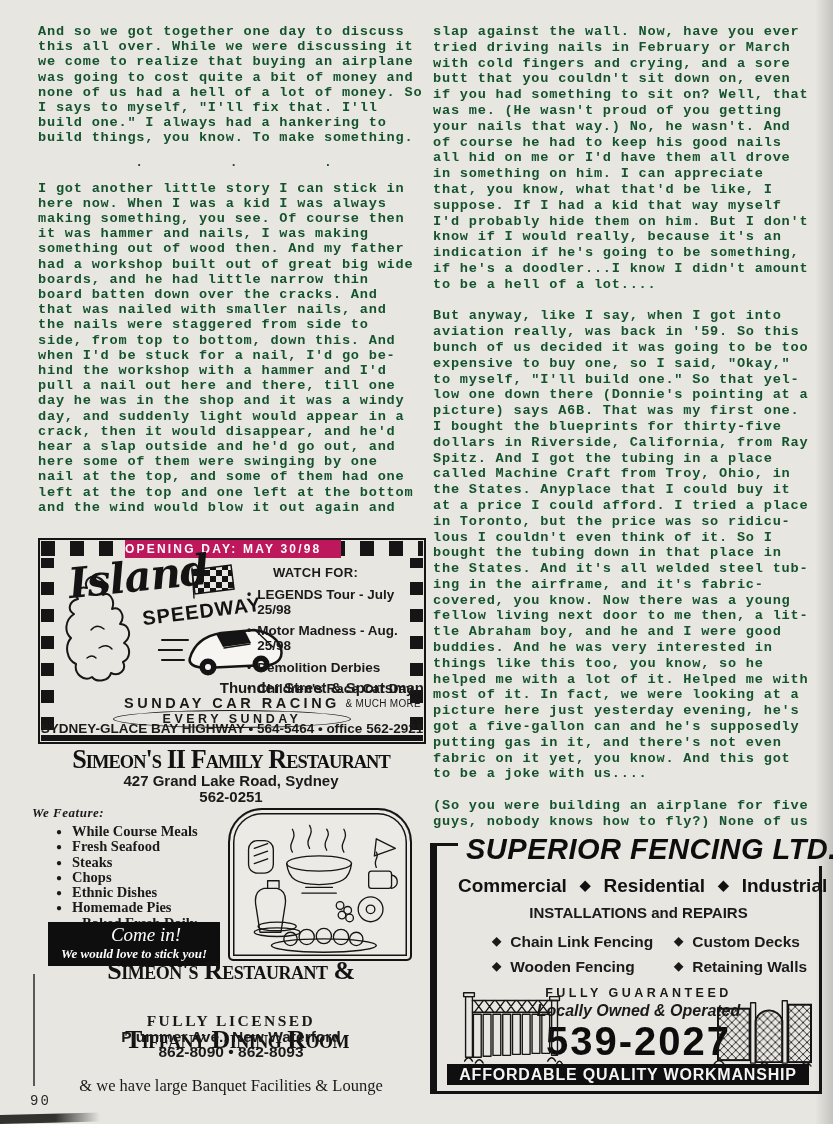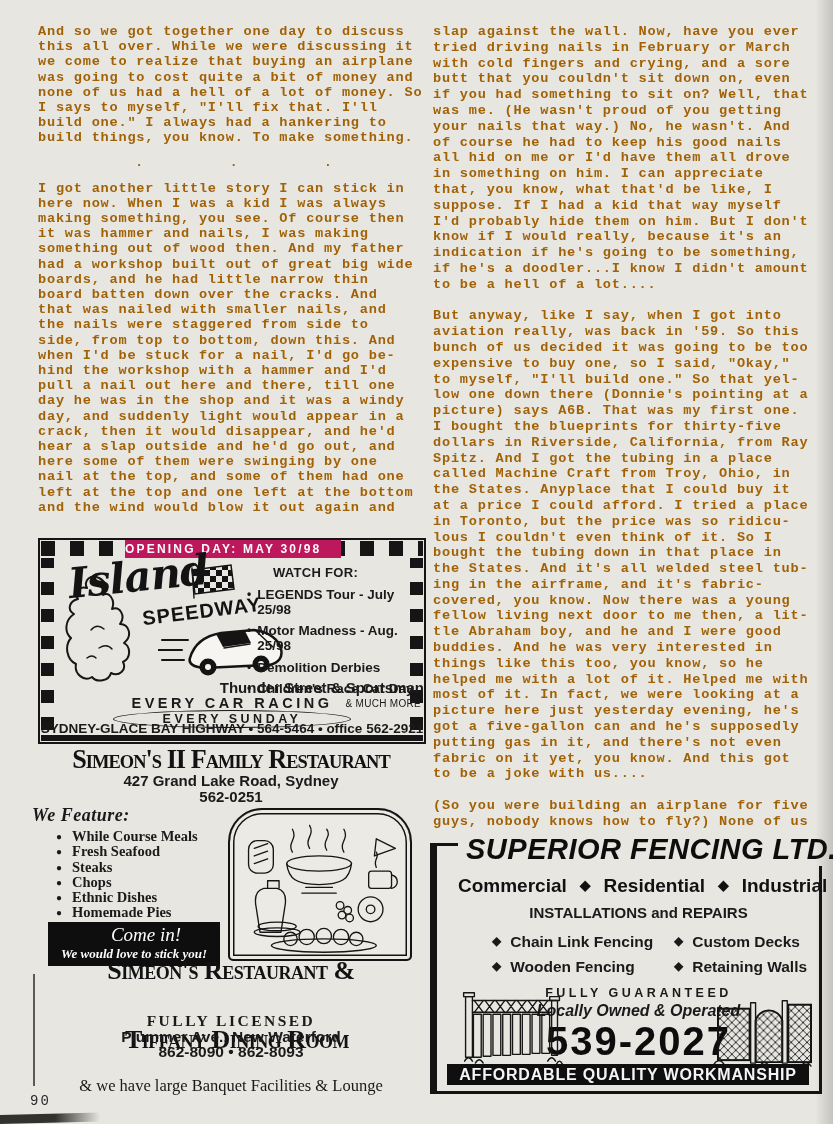--- a/index.html
+++ b/index.html
@@ -10,21 +10,21 @@
     font-family:"Liberation Sans", sans-serif; color:#1a1a1a;
   }
   .page::after {
     content:""; position:absolute; top:0; right:0; width:18px; height:100%;
     background:linear-gradient(90deg, rgba(0,0,0,0), rgba(40,38,34,0.18));
     pointer-events:none;
   }
   
   .mono {
     font-family:"Liberation Mono","DejaVu Sans Mono",monospace;
-    font-weight:700; font-size:13.6px; letter-spacing:0.78px; color:#a16207;
+    font-weight:700; font-size:13.6px; letter-spacing:0.78px; color:#14532d;
     white-space:pre;
   }
   .col-left  { position:absolute; left:38px;  top:24px; width:392px; }
   .col-right { position:absolute; left:433px; top:24px; width:396px; }
   .lh-left  { line-height:15.2px; }
   .lh-right { line-height:15.8px; }
   .dots { text-align:center; padding:9px 0 11px; font-size:13px; }
   
   .ad-speedway {
     position:absolute; left:38px; top:538px; width:388px; height:206px;
@@ -73,21 +73,21 @@
   .spd-bottombar { position:absolute; bottom:1px; left:1px; right:1px; height:6px; background:#151515; }
   
   .ad-simeons { position:absolute; left:30px; top:746px; width:402px; height:348px; }
   .sim-title {
     text-align:center; font-family:"Liberation Serif",serif; font-weight:700;
     font-variant:small-caps; font-size:27px; line-height:27px; letter-spacing:-1px;
     white-space:nowrap; transform:scaleX(0.97); color:#121212;
   }
   .sim-sub { text-align:center; font-weight:700; font-size:15px; line-height:15.5px; }
   .sim-left { position:absolute; left:2px; top:59px; width:210px; }
-  .sim-wefeature { font-family:"Liberation Serif",serif; font-style:italic; font-weight:700; font-size:18px; margin-bottom:3px; letter-spacing:0.5px; }
+  .sim-wefeature { font-family:"Liberation Serif",serif; font-style:italic; font-weight:700; font-size:13px; margin-bottom:3px; letter-spacing:0.5px; }
   .sim-feature { display:flex; gap:10px; padding-left:24px; font-family:"Liberation Serif",serif; font-weight:700; font-size:14.5px; line-height:15.3px; }
   .sim-dot { font-size:10px; line-height:15.3px; }
   .sim-baked { padding-left:50px; font-family:"Liberation Serif",serif; font-weight:700; font-size:14.5px; line-height:15.3px; }
   .sim-comein {
     position:absolute; left:18px; top:176px; width:172px; background:#0e0e0e;
     color:#fcfcfc; text-align:center; padding:2px 0 4px;
   }
   .sim-comein-1 { font-family:"Liberation Serif",serif; font-style:italic; font-weight:400; font-size:19px;padding-left:24px; }
   .sim-comein-2 { font-family:"Liberation Serif",serif; font-style:italic; font-weight:700; font-size:13px; }
   .sim-foodframe {
@@ -288,21 +288,21 @@
         <span>Demolition Derbies</span>
       </div>
       <div class="spd-event">
         <span class="spd-bullet">•</span>
         <span>Children's Race Car Day</span>
       </div>
       <div class="spd-more">&amp; MUCH MORE</div>
     </div>
 
     <div class="spd-thunder">Thunder Street &amp; Sportsman</div>
-    <div class="spd-stock">EVERY CAR RACING</div>
+    <div class="spd-stock">SUNDAY CAR RACING</div>
     <div class="spd-oval">EVERY SUNDAY</div>
     <div class="spd-address">SYDNEY-GLACE BAY HIGHWAY • 564-5464 • office 562-2921</div>
     <div class="spd-bottombar"></div>
   </div>
 
   <div class="ad-simeons">
     <div class="sim-title">Simeon's II Family Restaurant</div>
     <div class="sim-sub">427 Grand Lake Road, Sydney</div>
     <div class="sim-sub">562-0251</div>
 

